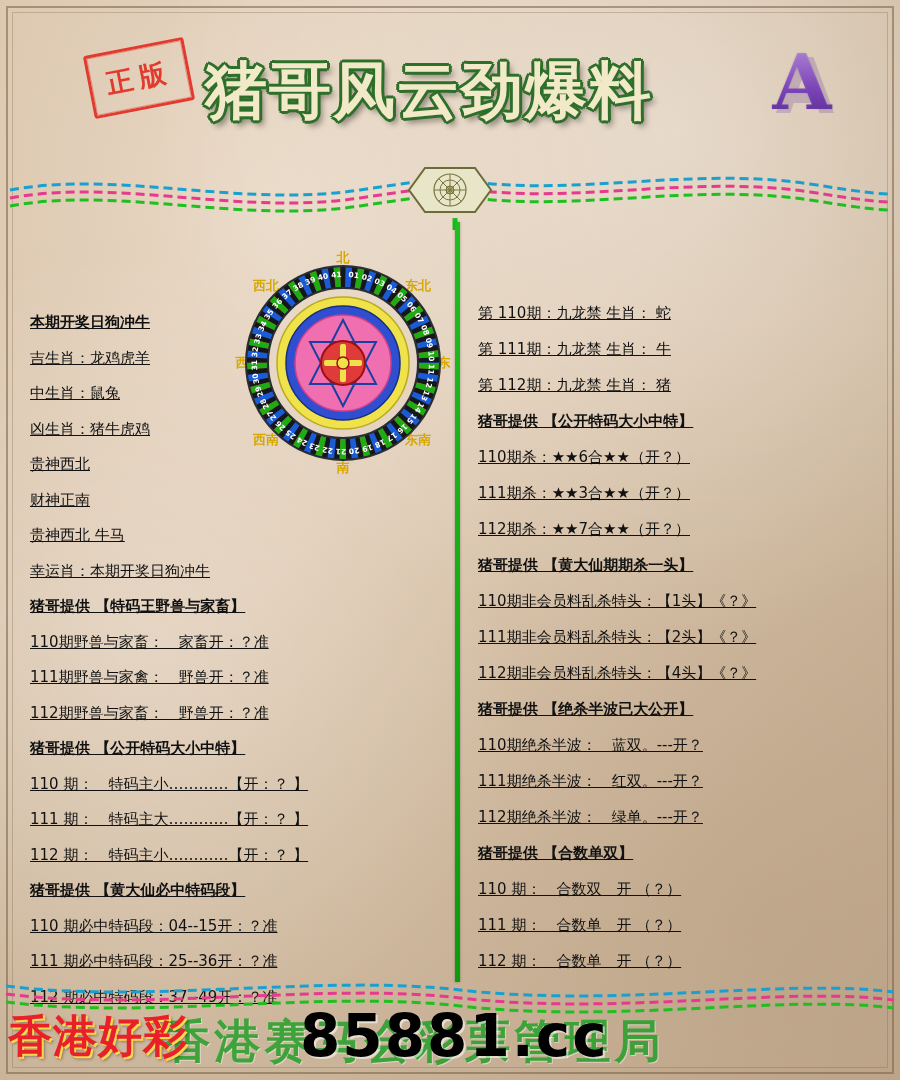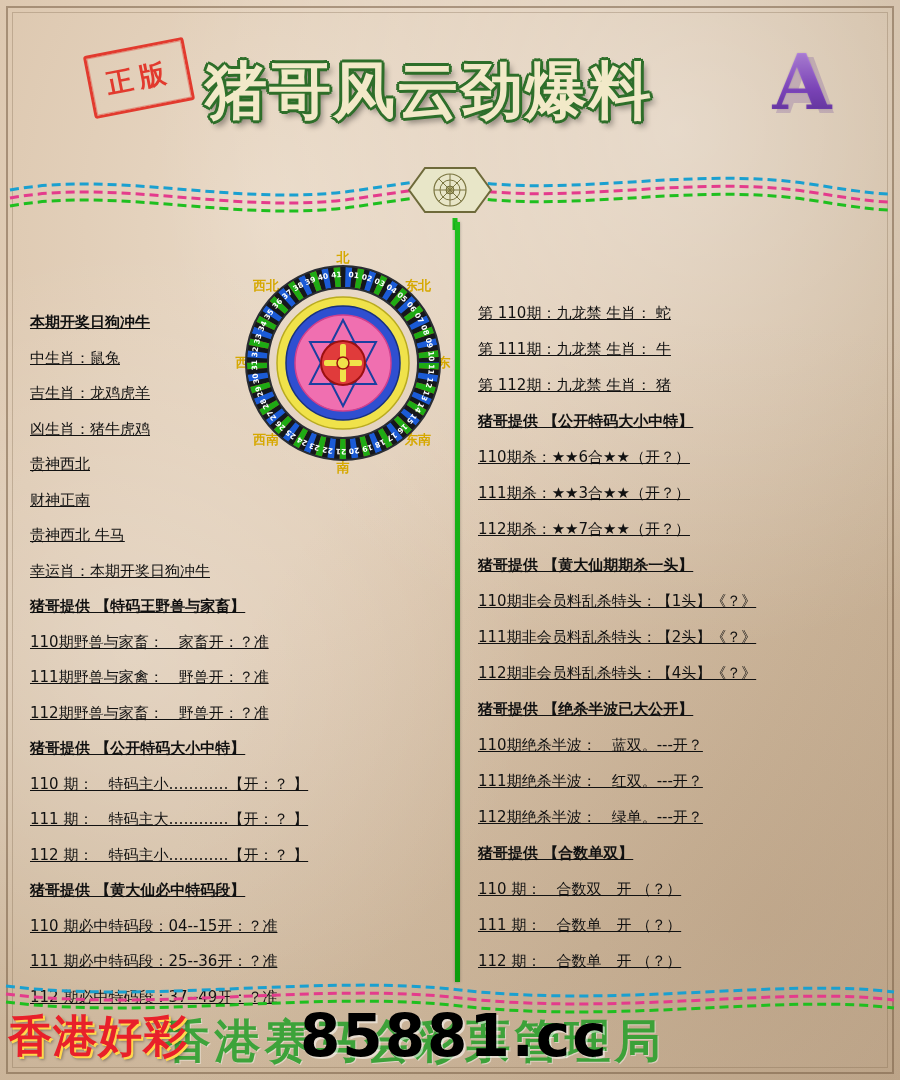--- a/index.html
+++ b/index.html
@@ -177,22 +177,22 @@
   </g>
   <circle cx="115" cy="115" r="6" fill="#f0e24a" stroke="#9c1010" stroke-width="1.5"></circle>
 
   <text font-size="7.5" fill="#ffffff" font-family="DejaVu Sans, sans-serif" font-weight="bold">
     <textPath href="#ringpath" startOffset="1%">01 02 03 04 05 06 07 08 09 10 11 12 13 14 15 16 17 18 19 20 21 22 23 24 25 26 27 28 29 30 31 32 33 34 35 36 37 38 39 40 41 42 43 44 45 46 47 48 49</textPath>
   </text>
 </svg>
 
 <div class="col colL">
   <div class="row hd">本期开奖日狗冲牛</div>
+  <div class="row">吉生肖：龙鸡虎羊</div>
   <div class="row">中生肖：鼠兔</div>
-  <div class="row">吉生肖：龙鸡虎羊</div>
   <div class="row">凶生肖：猪牛虎鸡</div>
   <div class="row">贵神西北</div>
   <div class="row">财神正南</div>
   <div class="row">贵神西北 牛马</div>
   <div class="row">幸运肖：本期开奖日狗冲牛</div>
   <div class="row hd">猪哥提供 【特码王野兽与家畜】</div>
   <div class="row">110期野兽与家畜：　家畜开：？准</div>
   <div class="row">111期野兽与家禽：　野兽开：？准</div>
   <div class="row">112期野兽与家畜：　野兽开：？准</div>
   <div class="row hd">猪哥提供 【公开特码大小中特】</div>

